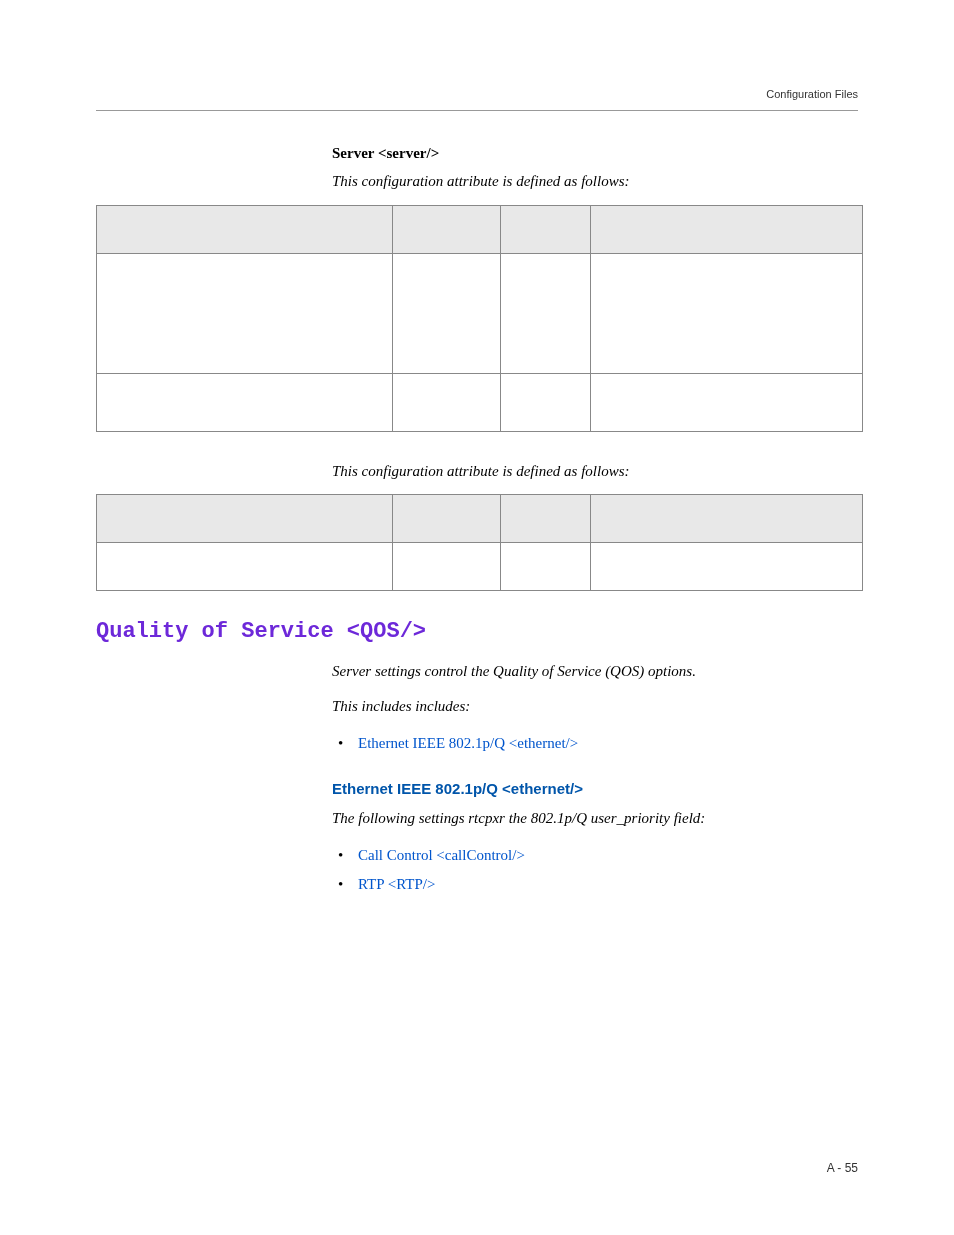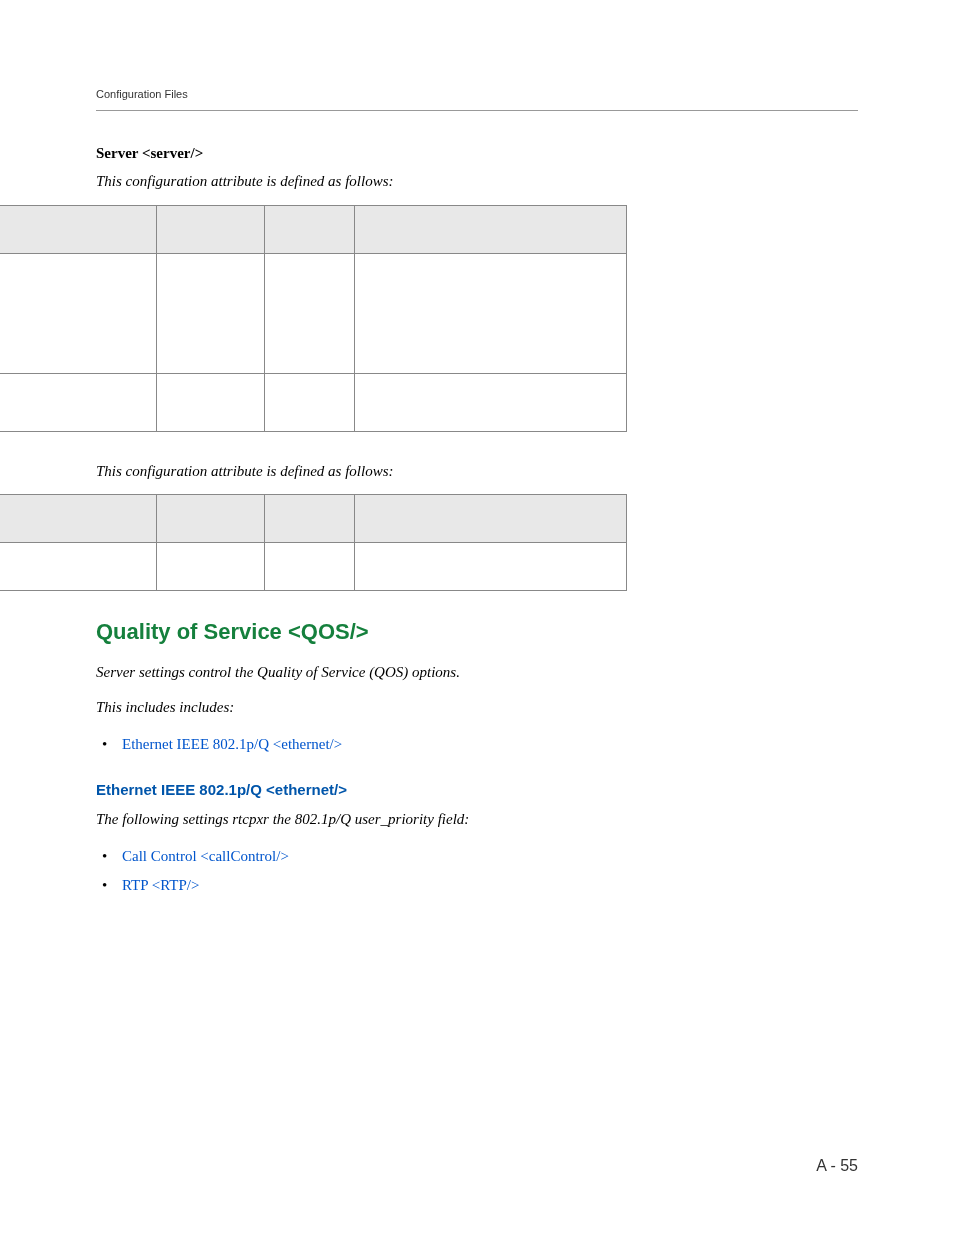--- a/index.html
+++ b/index.html
@@ -8,33 +8,34 @@
     background: #ffffff;
     color: #000000;
     width: 954px;
     height: 1235px;
     position: relative;
   }
   .page {
     padding: 88px 96px 0 96px;
   }
   .header {
-    text-align: left;
+    text-align: right;
     font-size: 11px;
     font-family: Arial, Helvetica, sans-serif;
     color: #333;
     padding-bottom: 8px;
   }
   .hr-top {
     border: none;
     border-top: 1px solid #999;
     margin-top: 2px;
     margin-bottom: 34px;
   }
   .content {
+    margin-left: 236px;
     margin-right: 0;
   }
   .section-bold {
     font-weight: bold;
     font-size: 15px;
     margin-bottom: 8px;
   }
   .para {
     font-size: 15px;
     line-height: 1.5;
@@ -67,22 +68,22 @@
   
   .t2 th { height: 48px; }
   .t2 .r1 td { height: 48px; }
   
   .col-a { width: 296px; }
   .col-b { width: 108px; }
   .col-c { width: 90px; }
   .col-d { width: 272px; }
 
   .h2-blue {
-    font-family: Liberation Sans, sans-serif;
-    color: #15803d;
+    font-family: Liberation Mono, monospace;
+    color: #6d28d9;
     font-size: 22px;
     font-weight: bold;
     margin-top: 24px;
     margin-bottom: 16px;
     margin-left: 0;
   }
   .h3-blue {
     font-family: Arial, Helvetica, sans-serif;
     color: #0055aa;
     font-size: 15px;
@@ -108,21 +109,21 @@
     top: 0;
     color: #000;
   }
   .link {
     color: #0055cc;
   }
   .footer {
     position: absolute;
     right: 96px;
     bottom: 60px;
-    font-size: 16px;
+    font-size: 12px;
     font-family: Arial, Helvetica, sans-serif;
     color: #333;
   }
 </style>
 </head>
 <body>
 
 <div class="page">
   <div class="header">Configuration Files</div>
   <hr class="hr-top">

